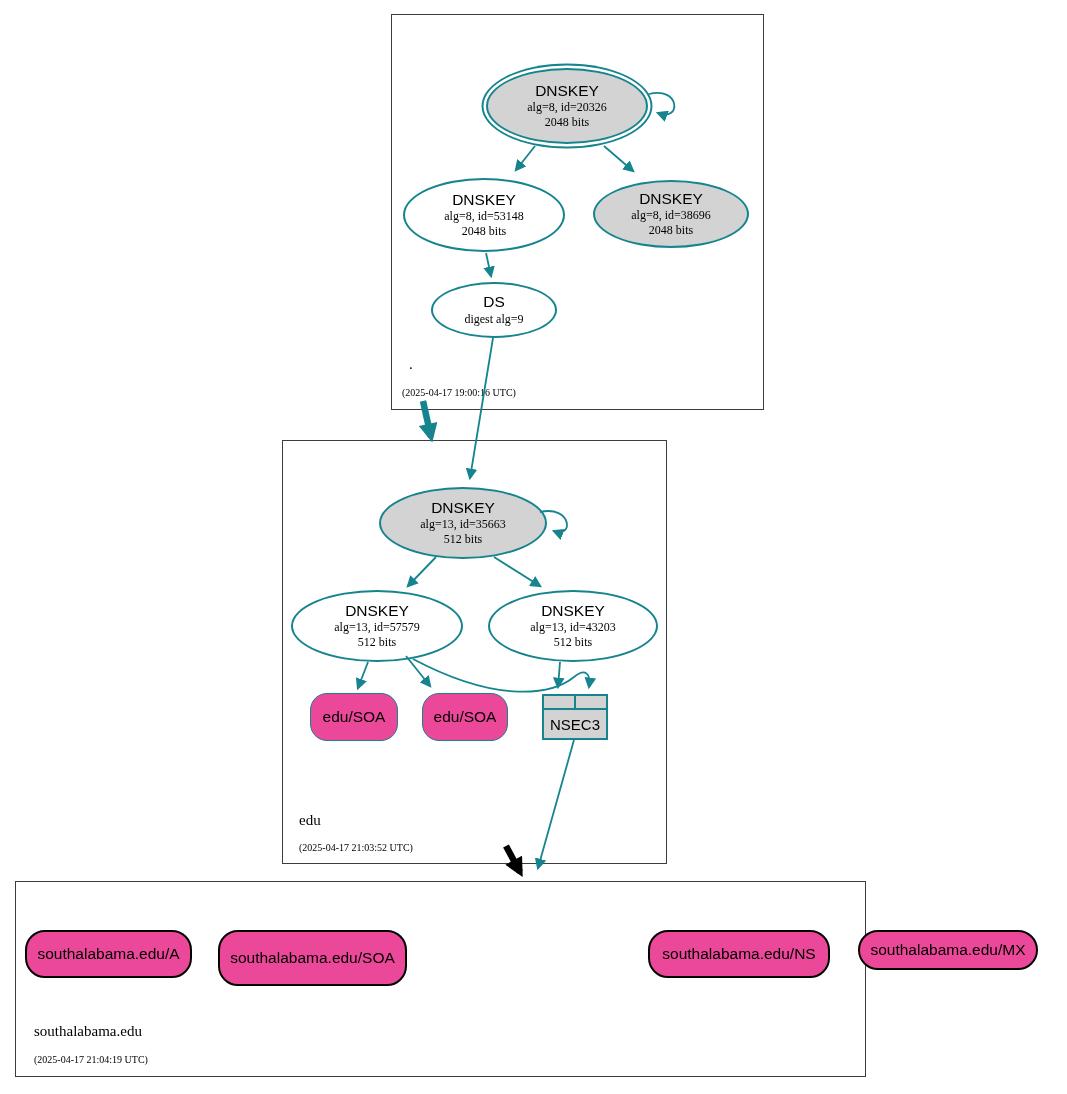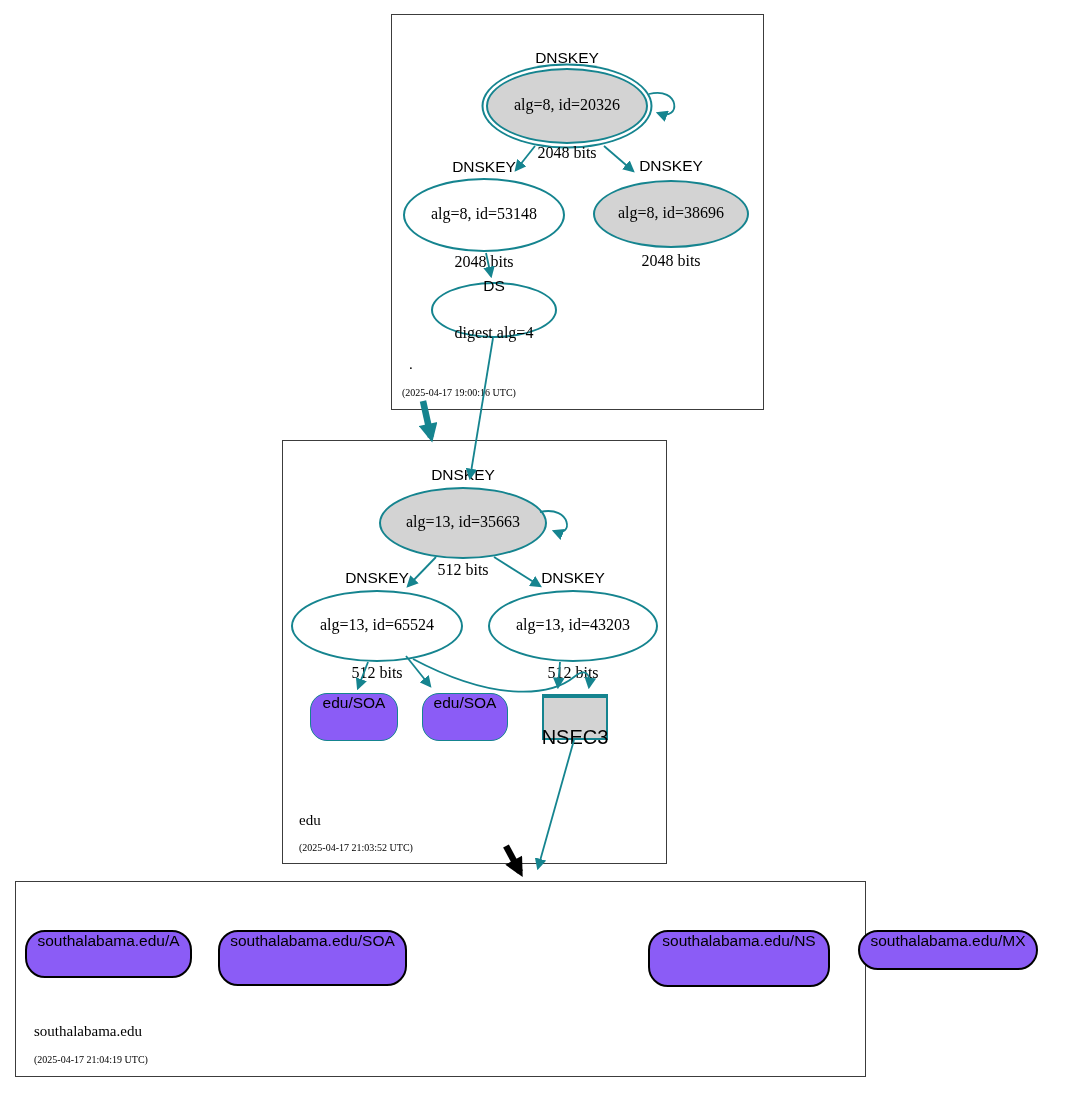--- a/index.html
+++ b/index.html
@@ -6,39 +6,39 @@
   #canvas{position:relative;width:1067px;height:1094px;background:#fff;overflow:hidden;
           font-family:"Liberation Serif",serif;color:#000;}
 
   
   .zonebox{position:absolute;border:1.3px solid #3c3c3c;background:#fff;box-sizing:border-box;}
   .zname{position:absolute;font-size:15px;font-family:"Liberation Serif",serif;white-space:nowrap;}
   .zts{position:absolute;font-size:10px;font-family:"Liberation Serif",serif;white-space:nowrap;}
 
   
   .node{position:absolute;box-sizing:border-box;display:flex;flex-direction:column;
-        justify-content:center;align-items:center;text-align:center;gap:28px;}
+        justify-content:center;align-items:center;text-align:center;}
   .ellipse{border-radius:50%;border:2px solid var(--secure);background:#fff;}
   .gray{background:var(--node-fill-gray);}
   .double{box-shadow:0 0 0 2.5px #fff, 0 0 0 4.5px var(--secure);}
   .nt{font-family:"Liberation Sans",sans-serif;font-size:15.5px;line-height:1.2;}
-  .nd{font-family:"Liberation Serif",serif;font-size:16px;line-height:1.25;}
+  .nd{font-family:"Liberation Serif",serif;font-size:12px;line-height:1.25;}
 
-  .rrset{border-radius:17px;background:#8b5cf6;font-family:"Liberation Sans",sans-serif;
-         font-size:15.5px;justify-content:flex-start;}
+  .rrset{border-radius:17px;background:#ec4899;font-family:"Liberation Sans",sans-serif;
+         font-size:15.5px;justify-content:center;}
   .rr-teal{border:1.8px solid var(--secure);}
   .rr-black{border:2px solid #000;border-radius:20px;margin-top:7px;}
 
   .nsec3{border:2.5px solid var(--secure);background:var(--node-fill-gray);
          display:flex;flex-direction:column;justify-content:flex-start;}
   .nsec3-cells{display:flex;height:12px;width:100%;border-bottom:2px solid var(--secure);}
   .nsec3-cells .cell{flex:1;}
   .nsec3-cells .cell + .cell{border-left:2px solid var(--secure);}
   .nsec3-label{flex:1;display:flex;align-items:center;justify-content:center;
-               font-family:"Liberation Sans",sans-serif;font-size:20px;}
+               font-family:"Liberation Sans",sans-serif;font-size:15px;}
 
   
   svg.edges{position:absolute;left:0;top:0;pointer-events:none;}
   .edge{stroke:var(--secure);stroke-width:1.8;fill:none;marker-end:url(#ah);}
   .edge-thick{stroke:var(--secure);stroke-width:6.5;fill:none;marker-end:url(#ahBigT);}
   .edge-thick-black{stroke:#000;stroke-width:6.5;fill:none;marker-end:url(#ahBigB);}
   .mkt{fill:var(--secure);}
   .mkb{fill:#000;}
 </style>
 </head>
@@ -74,32 +74,32 @@
   </div>
 
   <div class="node ellipse gray" style="left:593px;top:180px;width:156px;height:68px">
     <div class="nt">DNSKEY</div>
     <div class="nd">alg=8, id=38696</div>
     <div class="nd">2048 bits</div>
   </div>
 
   <div class="node ellipse" style="left:431px;top:282px;width:126px;height:56px">
     <div class="nt">DS</div>
-    <div class="nd">digest alg=4</div>
+    <div class="nd">digest alg=9</div>
   </div>
 
   <div class="node ellipse gray" style="left:379px;top:487px;width:168px;height:72px">
     <div class="nt">DNSKEY</div>
     <div class="nd">alg=13, id=35663</div>
     <div class="nd">512 bits</div>
   </div>
 
   <div class="node ellipse" style="left:291px;top:590px;width:172px;height:72px">
     <div class="nt">DNSKEY</div>
-    <div class="nd">alg=13, id=65524</div>
+    <div class="nd">alg=13, id=57579</div>
     <div class="nd">512 bits</div>
   </div>
 
   <div class="node ellipse" style="left:488px;top:590px;width:170px;height:72px">
     <div class="nt">DNSKEY</div>
     <div class="nd">alg=13, id=43203</div>
     <div class="nd">512 bits</div>
   </div>
 
   <div class="node rrset rr-teal" style="left:310px;top:693px;width:88px;height:48px">
@@ -117,21 +117,21 @@
     </div>
     <div class="nsec3-label">NSEC3</div>
   </div>
 
   <div class="node rrset rr-black" style="left:25px;top:923px;width:167px;height:48px">
     <div>southalabama.edu/A</div>
   </div>
   <div class="node rrset rr-black" style="left:218px;top:923px;width:189px;height:56px">
     <div>southalabama.edu/SOA</div>
   </div>
-  <div class="node rrset rr-black" style="left:648px;top:923px;width:182px;height:57px">
+  <div class="node rrset rr-black" style="left:648px;top:923px;width:182px;height:48px">
     <div>southalabama.edu/NS</div>
   </div>
   <div class="node rrset rr-black" style="left:858px;top:923px;width:180px;height:40px">
     <div>southalabama.edu/MX</div>
   </div>
 
   <svg class="edges" width="1067" height="1094" viewBox="0 0 1067 1094">
     <defs>
       <marker id="ah" viewBox="0 0 10 10" refX="8" refY="5" markerWidth="6.5" markerHeight="6.5" orient="auto">
         <path d="M0,0 L10,5 L0,10 z" class="mkt"></path>

